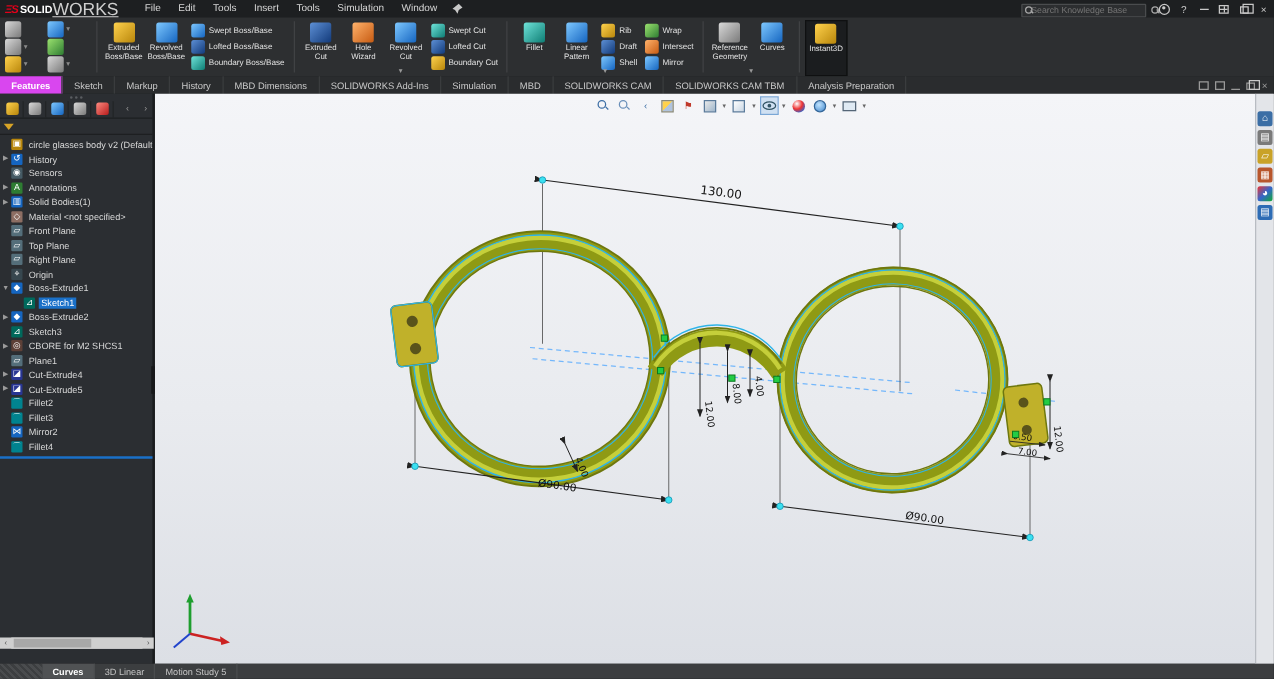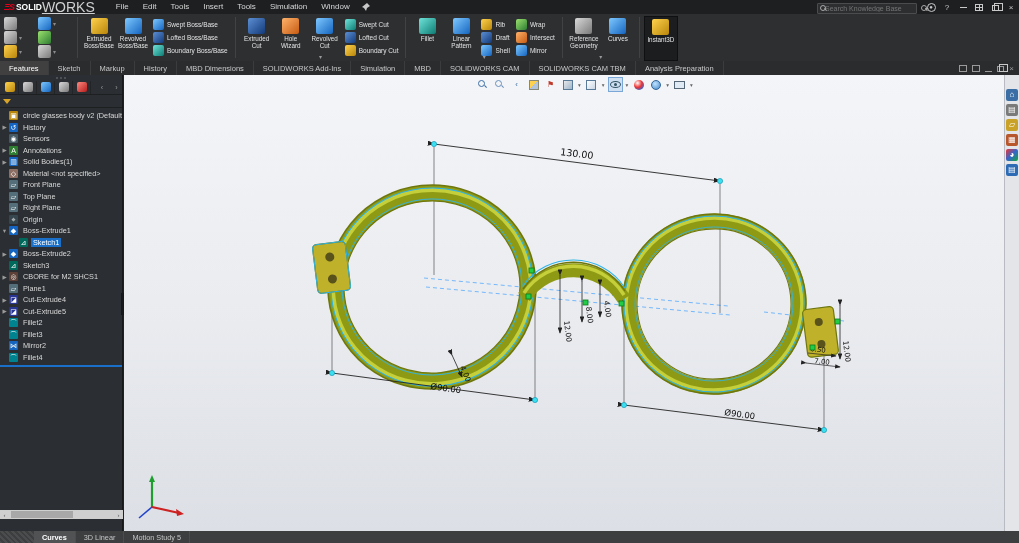--- a/index.html
+++ b/index.html
@@ -62,21 +62,21 @@
   .c-navy  { background:linear-gradient(135deg,#5d8fd4,#123a7a); }
   .c-grey  { background:linear-gradient(135deg,#d9d9d9,#7a7a7a); }
   .c-green { background:linear-gradient(135deg,#9be26f,#2e7d32); }
   .c-orange{ background:linear-gradient(135deg,#ffb26b,#c75b12); }
   .c-red   { background:linear-gradient(135deg,#ff8a80,#b71c1c); }
 
   
   #tabbar { position:absolute; left:0; top:61px; width:1019px; height:14px; background:#2a2c2e;
             display:flex; align-items:stretch; font-size:7.5px; color:#c8c8c8; }
   .cmdtab { padding:0 9px; display:flex; align-items:center; border-right:1px solid #3a3c3e; }
-  .cmdtab.active { background:#404040; color:#fff; font-weight:normal; }
+  .cmdtab.active { background:#d946ef; color:#fff; font-weight:bold; }
   #tabbar-right { margin-left:auto; display:flex; align-items:center; gap:5px; padding-right:5px; }
   .dwc { width:8px; height:7px; border:1px solid #9a9a9a; position:relative; }
   .dwc-min { width:7px; height:1px; background:#9a9a9a; align-self:flex-end; margin-bottom:3px; }
   .dwc-x { color:#9a9a9a; font-size:8px; line-height:7px; }
 
   
   #main { position:absolute; left:0; top:75px; width:1019px; height:456px; }
 
   
   #tree-panel { position:absolute; left:0; top:0; width:123px; height:456px; background:#2b2e32;

